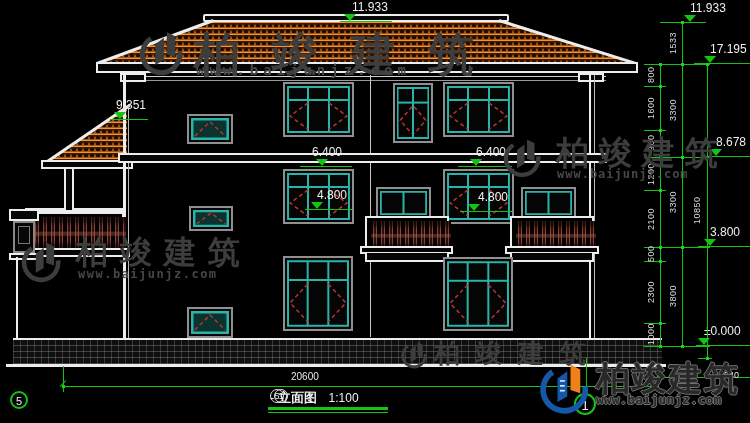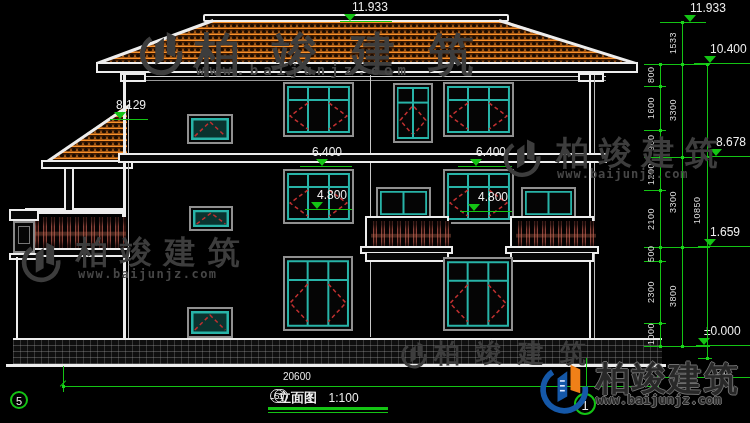--- a/index.html
+++ b/index.html
@@ -30,21 +30,21 @@
   
   .plinth{border-top:2px solid #ededed;background-color:#0f0f0f;
     background-image:
       repeating-linear-gradient(0deg,rgba(150,150,150,.38) 0 1px,transparent 1px 6px),
       repeating-linear-gradient(90deg,rgba(150,150,150,.30) 0 1px,transparent 1px 7px);}
   
   .g{background:#14c414;}
   .sq{width:3px;height:3px;background:#1ad41a;}
   .vdim{width:14px;color:#dcdcdc;font-size:9px;letter-spacing:.5px;
         writing-mode:vertical-rl;transform:rotate(180deg);text-align:center;}
-  .htxt{color:#e8e8e8;font-size:10px;white-space:nowrap;}
+  .htxt{color:#e8e8e8;font-size:10px;white-space:nowrap;margin-left:8px;}
   .emark{height:20px;}
   .emark .eline{position:absolute;left:0;right:0;bottom:0;height:1px;background:#14c414;}
   .emark .etri{position:absolute;bottom:1px;width:0;height:0;
     border-left:6px solid transparent;border-right:6px solid transparent;border-top:7px solid #14c414;}
   .emark .etxt{position:absolute;bottom:8px;color:#efefef;font-size:12px;white-space:nowrap;}
   .bubble{border:2px solid #14c414;border-radius:50%;color:#eee;text-align:center;background:#000;}
   
   .wm{color:#3d3d3d;font-weight:bold;white-space:nowrap;z-index:6;}
   .wmw{color:#464646;font-weight:bold;font-family:"DejaVu Sans Mono",monospace;z-index:6;white-space:nowrap;}
   .wm5{color:#282828;font-weight:bold;white-space:nowrap;z-index:7;
@@ -211,26 +211,26 @@
     <span class="etxt" style="left:12px;">11.933</span>
       <i class="etri" style="left:4px;"></i>
       <b class="eline"></b>
     </div>
   <div class="emark" style="left:660px;top:3px;width:46px;">
     <span class="etxt" style="left:30px;">11.933</span>
       <i class="etri" style="left:24px;"></i>
       <b class="eline"></b>
     </div>
   <div class="emark" style="left:694px;top:44px;width:56px;">
-    <span class="etxt" style="left:16px;">10.400</span>
+    <span class="etxt" style="left:16px;">17.195</span>
       <i class="etri" style="left:10px;"></i>
       <b class="eline"></b>
     </div>
   <div class="emark" style="left:110px;top:100px;width:38px;">
-    <span class="etxt" style="left:6px;">8.129</span>
+    <span class="etxt" style="left:6px;">9.351</span>
       <i class="etri" style="left:4px;"></i>
       <b class="eline"></b>
     </div>
   <div class="emark" style="left:702px;top:137px;width:48px;">
     <span class="etxt" style="left:14px;">8.678</span>
       <i class="etri" style="left:8px;"></i>
       <b class="eline"></b>
     </div>
   <div class="emark" style="left:300px;top:147px;width:52px;">
     <span class="etxt" style="left:12px;">6.400</span>
@@ -246,21 +246,21 @@
     <span class="etxt" style="left:12px;">4.800</span>
       <i class="etri" style="left:6px;"></i>
       <b class="eline"></b>
     </div>
   <div class="emark" style="left:460px;top:192px;width:52px;">
     <span class="etxt" style="left:18px;">4.800</span>
       <i class="etri" style="left:8px;"></i>
       <b class="eline"></b>
     </div>
   <div class="emark" style="left:698px;top:227px;width:52px;">
-    <span class="etxt" style="left:12px;">1.659</span>
+    <span class="etxt" style="left:12px;">3.800</span>
       <i class="etri" style="left:6px;"></i>
       <b class="eline"></b>
     </div>
   <div class="emark" style="left:696px;top:326px;width:54px;">
     <span class="etxt" style="left:8px;">±0.000</span>
       <i class="etri" style="left:2px;"></i>
       <b class="eline"></b>
     </div>
 
   <div class="g" style="left:660px;top:64px;width:1px;height:282px;"></div>

